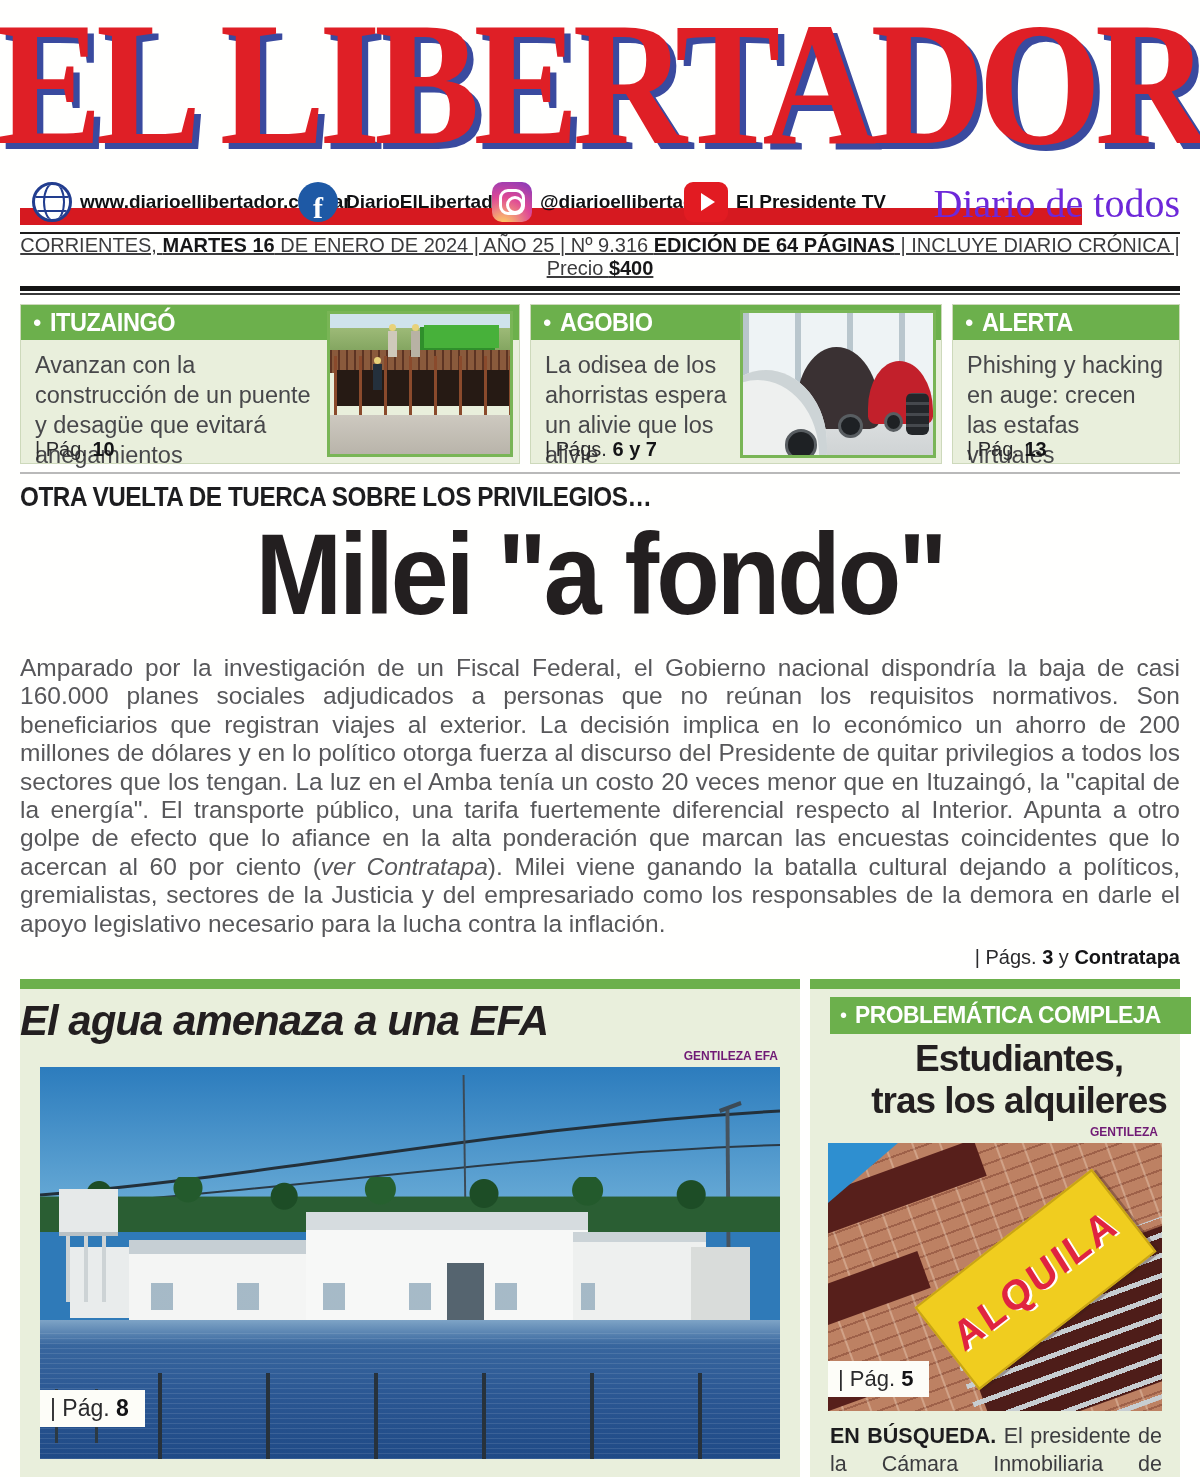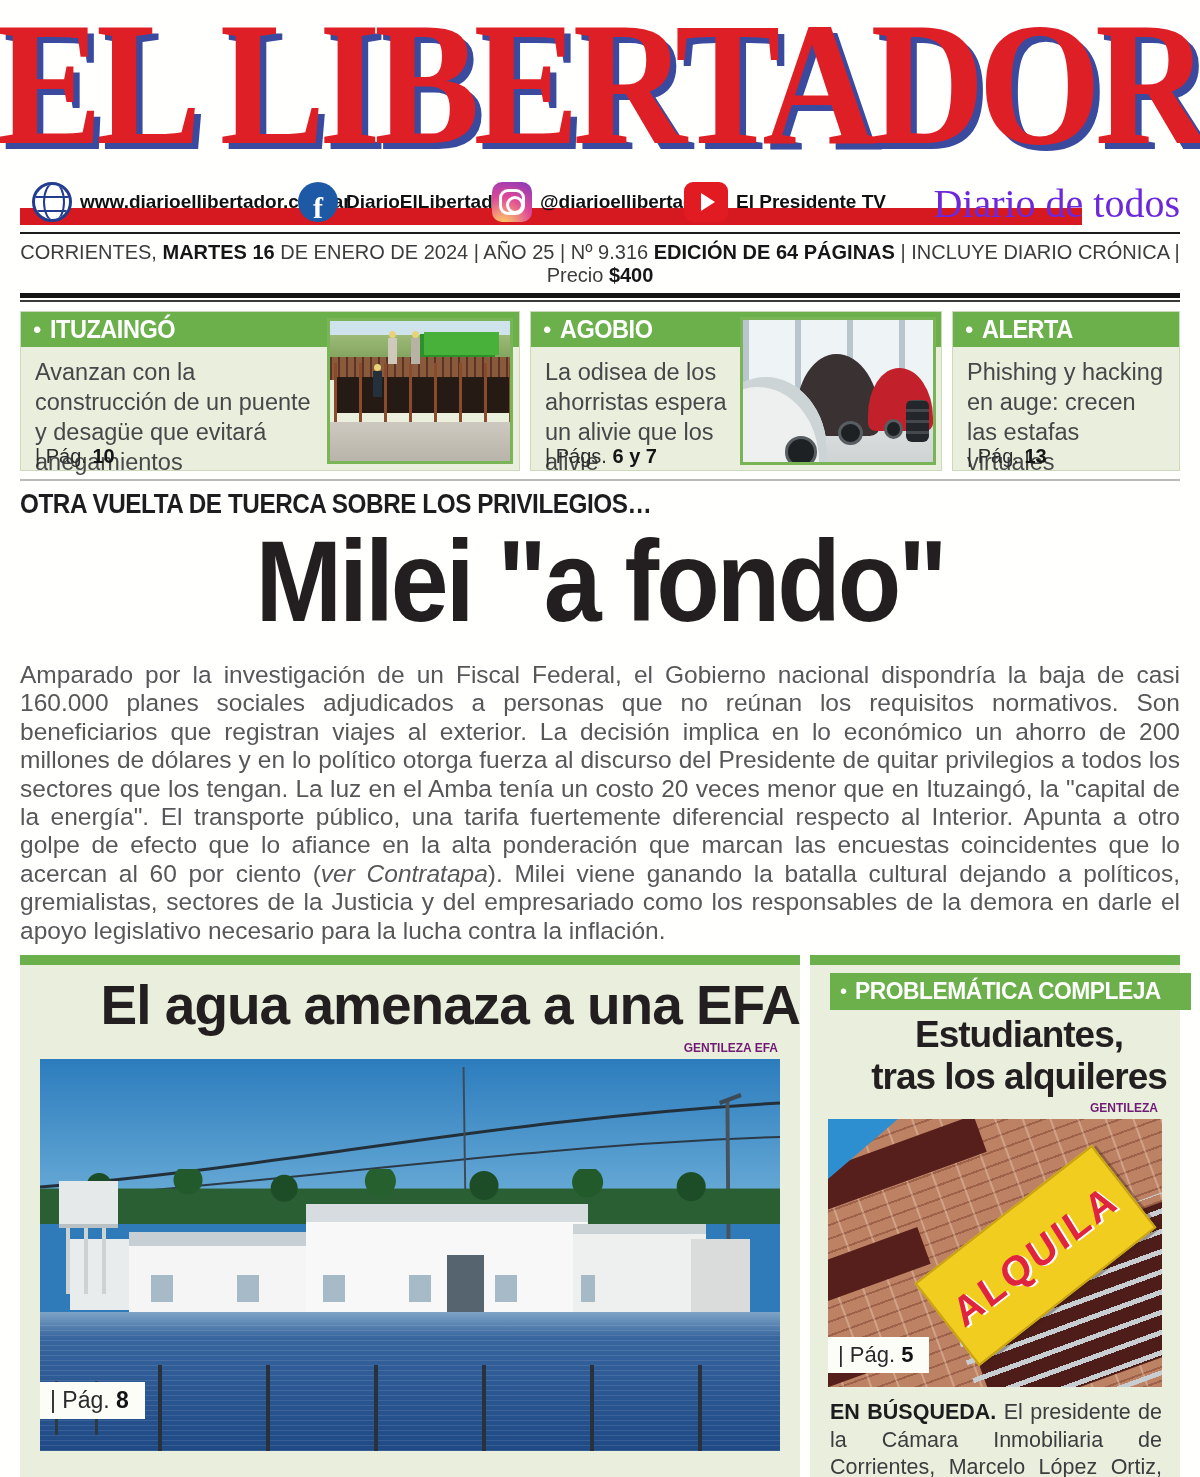--- a/index.html
+++ b/index.html
@@ -26,21 +26,21 @@
   .icon-globe::after { content:""; position:absolute; left:-3px; right:-3px; top:50%; height:12px; margin-top:-6px; border-top:2px solid #223d8f; border-bottom:2px solid #223d8f; }
   .icon-fb { width:40px; height:40px; border-radius:50%; background:#1e59a5; color:#fff; font-family:"Liberation Serif",serif; font-weight:700; font-size:30px; display:flex; align-items:flex-end; justify-content:center; line-height:0.95; overflow:hidden; }
   .icon-ig { width:40px; height:40px; border-radius:10px; background:radial-gradient(circle at 28% 110%, #fdc468 8%, #df4996 55%, #8a3ab9 95%); position:relative; }
   .icon-ig::before { content:""; position:absolute; inset:7px; border:3px solid #fff; border-radius:9px; }
   .icon-ig::after { content:""; position:absolute; left:14px; top:14px; width:12px; height:12px; border:3px solid #fff; border-radius:50%; }
   .icon-yt { width:44px; height:40px; border-radius:9px; background:#e21b22; position:relative; }
   .icon-yt::after { content:""; position:absolute; left:17px; top:11px; border-left:14px solid #fff; border-top:9px solid transparent; border-bottom:9px solid transparent; }
   .tagline { position:absolute; right:0; top:2px; font-family:"Liberation Serif", serif; font-size:40px; color:#6d28d9; letter-spacing:0px; white-space:nowrap; }
 
   
-  .dateline { border-top:2px solid #1c1c1c; text-align:center; font-size:20px; color:#3c3c3e; padding:7px 0 6px 0; }
+  .dateline { border-top:2px solid #1c1c1c; text-align:center; font-size:20px; color:#3c3c3e; padding:0 0 6px 0;text-decoration:underline; }
   .dateline b { color:#161618; }
   .rule-thick { height:5px; background:#141414; }
   .rule-thin { height:2px; background:#3a3a3a; margin-top:2px; }
 
   
   .teasers { display:flex; gap:10px; margin-top:9px; }
   .teaser { background:#e9efdc; border:1px solid #cdd9bb; position:relative; height:160px; }
   .t1 { width:500px; } .t2 { width:412px; } .t3 { width:228px; }
   .teaser-head { height:35px; background:#6cb04c; display:flex; align-items:center; padding-left:12px; gap:9px; }
   .teaser-bullet { color:#fff; font-size:24px; line-height:1; }
@@ -89,21 +89,21 @@
   .main-pageref { text-align:right; font-size:20px; color:#2a2a2c; margin-top:8px; }
   .main-pageref b { color:#141416; }
 
   
   .bottom { display:flex; gap:10px; margin-top:10px; }
   .panel { background:#e9efdc; position:relative; }
   .panel-bar { height:10px; background:#6cb04c; }
   .efa-panel { width:780px; height:578px; }
   .alq-panel { width:370px; height:578px; }
 
-  .efa-headline { text-align:right; font-size:55px; font-weight:700; color:#231f20; letter-spacing:-1px; margin-top:8px; }
+  .efa-headline { text-align:left; font-size:42px; font-weight:700; color:#231f20; letter-spacing:-1px; margin-top:8px;font-style:italic; }
   .credit { text-align:right; font-size:12px; font-weight:700; color:#701a75; padding-right:22px; margin-top:4px; }
 
   .efa-photo { position:relative; margin:4px 20px 12px 20px; height:392px; overflow:hidden; background:#2f7ab8; }
   .f-sky { position:absolute; inset:0 0 auto 0; height:40%; background:linear-gradient(#2c7cbd,#6fb0d9); }
   .f-trees { position:absolute; top:28%; left:0; right:0; height:14%;
     background:
       radial-gradient(circle at 8% 30%, #1d4d26 12px, transparent 13px),
       radial-gradient(circle at 20% 20%, #235a2c 14px, transparent 15px),
       radial-gradient(circle at 33% 35%, #1d4d26 13px, transparent 14px),
       radial-gradient(circle at 46% 22%, #26602f 15px, transparent 16px),
@@ -250,20 +250,21 @@
       </div>
 
     </div>
     <div class="teaser-rule"></div>
 
     <div class="kicker">OTRA VUELTA DE TUERCA SOBRE LOS PRIVILEGIOS…</div>
     <div class="headline">
       <span>Milei "a fondo"</span>
     </div>
     <div class="lede"><span>Amparado por la investigación de un Fiscal Federal, el Gobierno nacional dispondría la baja de casi 160.000 planes sociales adjudicados a personas que no reúnan los requisitos normativos. Son beneficiarios que registran viajes al exterior. La decisión implica en lo económico un ahorro de 200 millones de dólares y en lo político otorga fuerza al discurso del Presidente de quitar privilegios a todos los sectores que los tengan. La luz en el Amba tenía un costo 20 veces menor que en Ituzaingó, la "capital de la energía". El transporte público, una tarifa fuertemente diferencial respecto al Interior. Apunta a otro golpe de efecto que lo afiance en la alta ponderación que marcan las encuestas coincidentes que lo acercan al 60 por ciento (</span><i>ver Contratapa</i><span>). Milei viene ganando la batalla cultural dejando a políticos, gremialistas, sectores de la Justicia y del empresariado como los responsables de la demora en darle el apoyo legislativo necesario para la lucha contra la inflación.</span></div>
+    <div class="main-pageref"><span>| Págs. </span><b>3</b><span> y </span><b>Contratapa</b></div>
 
     <div class="bottom">
 
       <div class="panel efa-panel">
         <div class="panel-bar"></div>
         <div class="efa-headline">El agua amenaza a una EFA</div>
         <div class="credit">GENTILEZA EFA</div>
         <div class="efa-photo">
           <div class="f-sky"></div>
           <svg style="position:absolute;inset:0;width:100%;height:100%;" viewBox="0 0 760 392" preserveAspectRatio="none">

